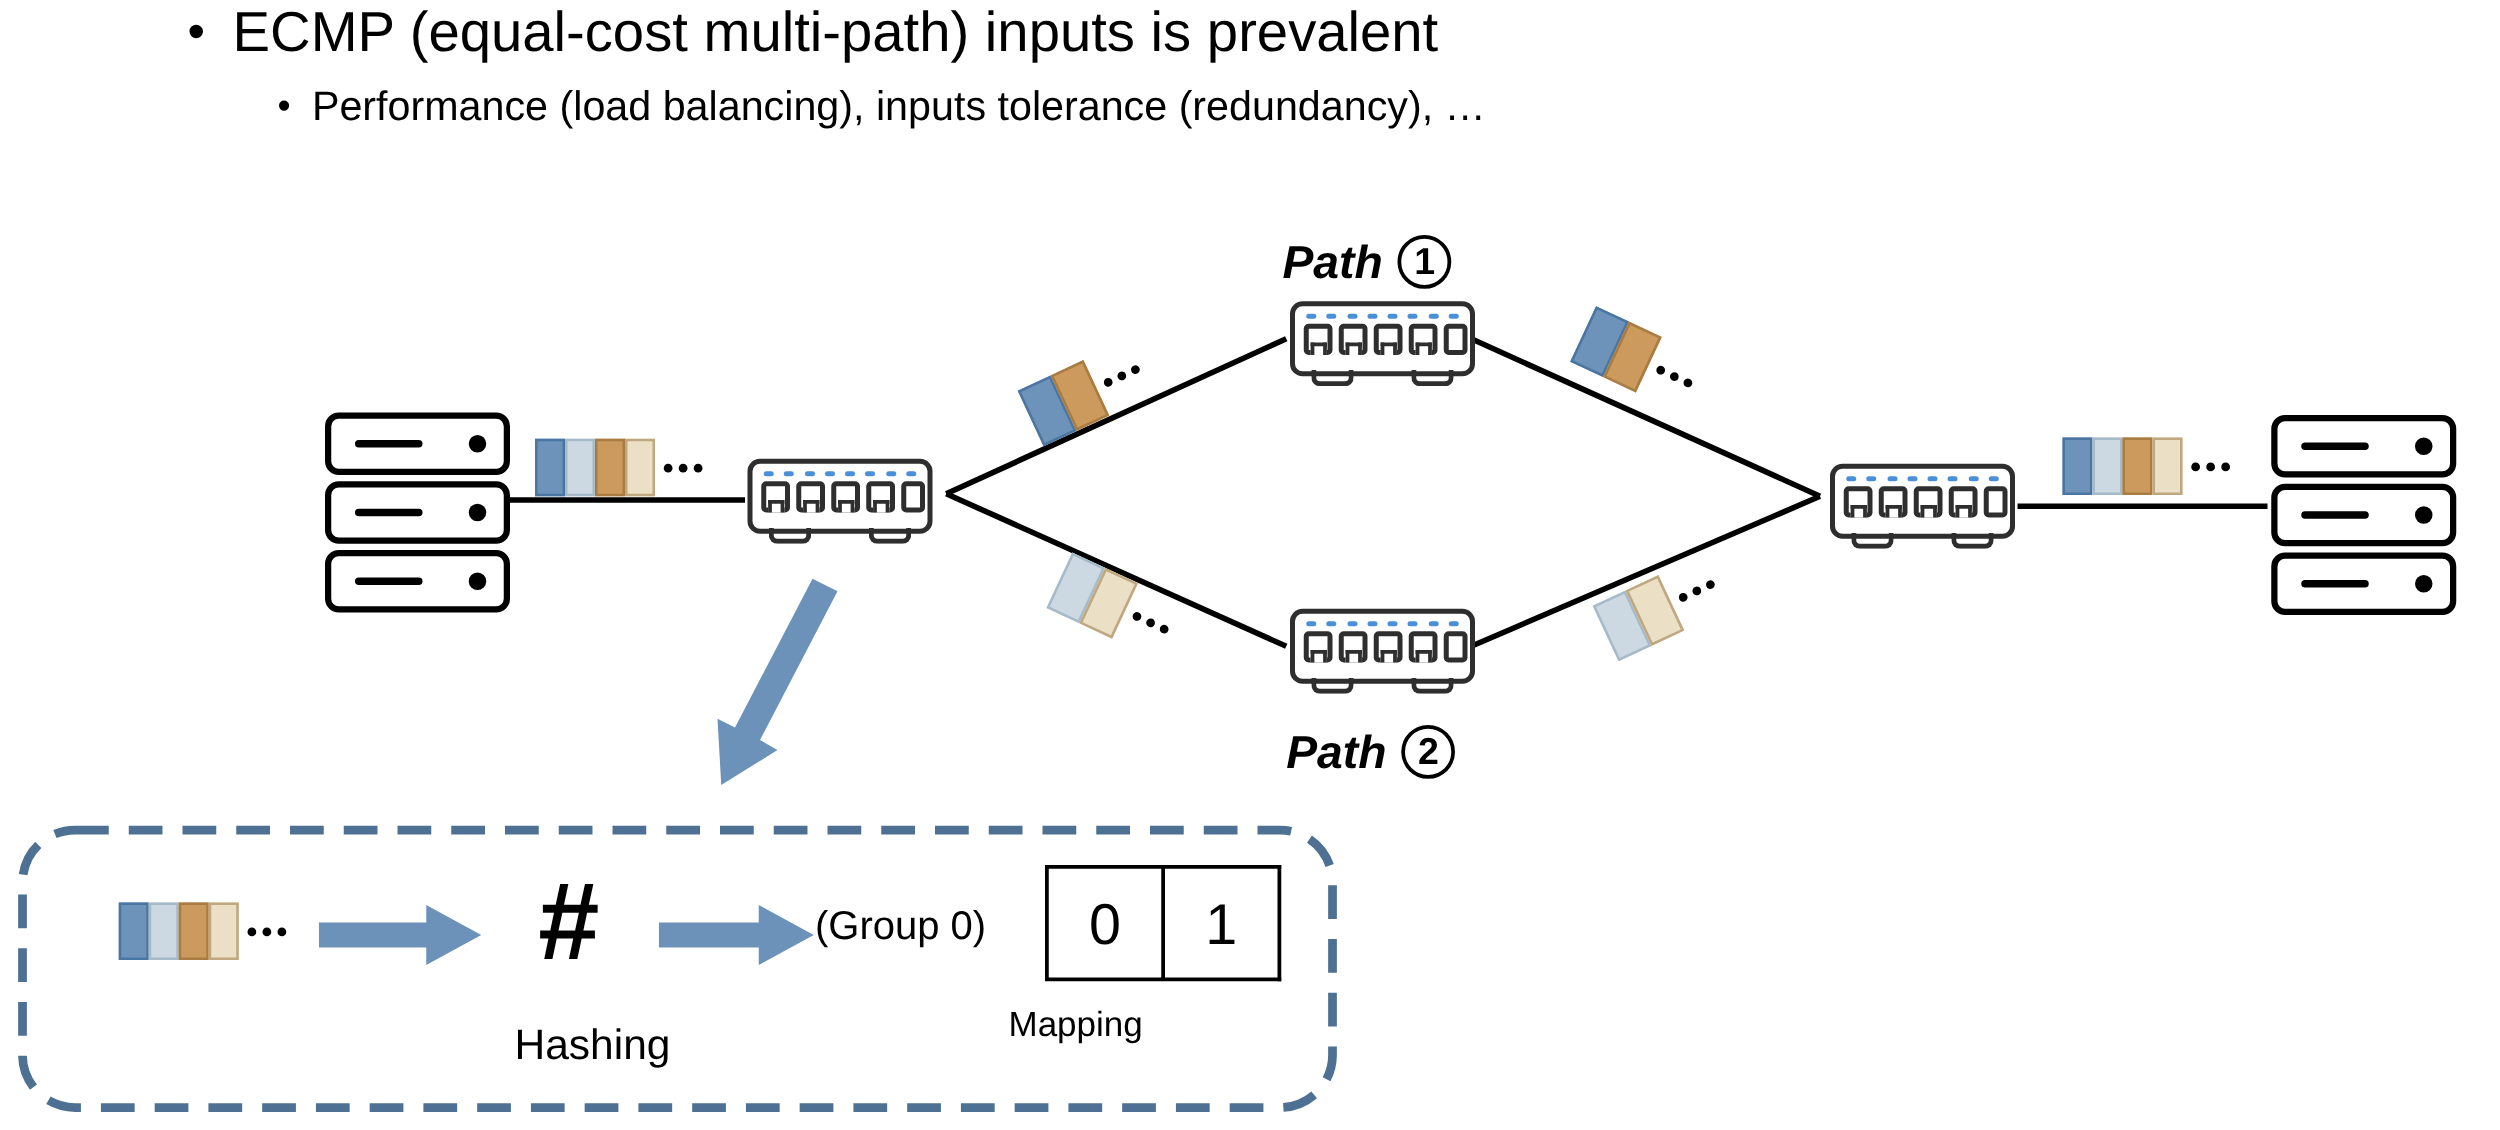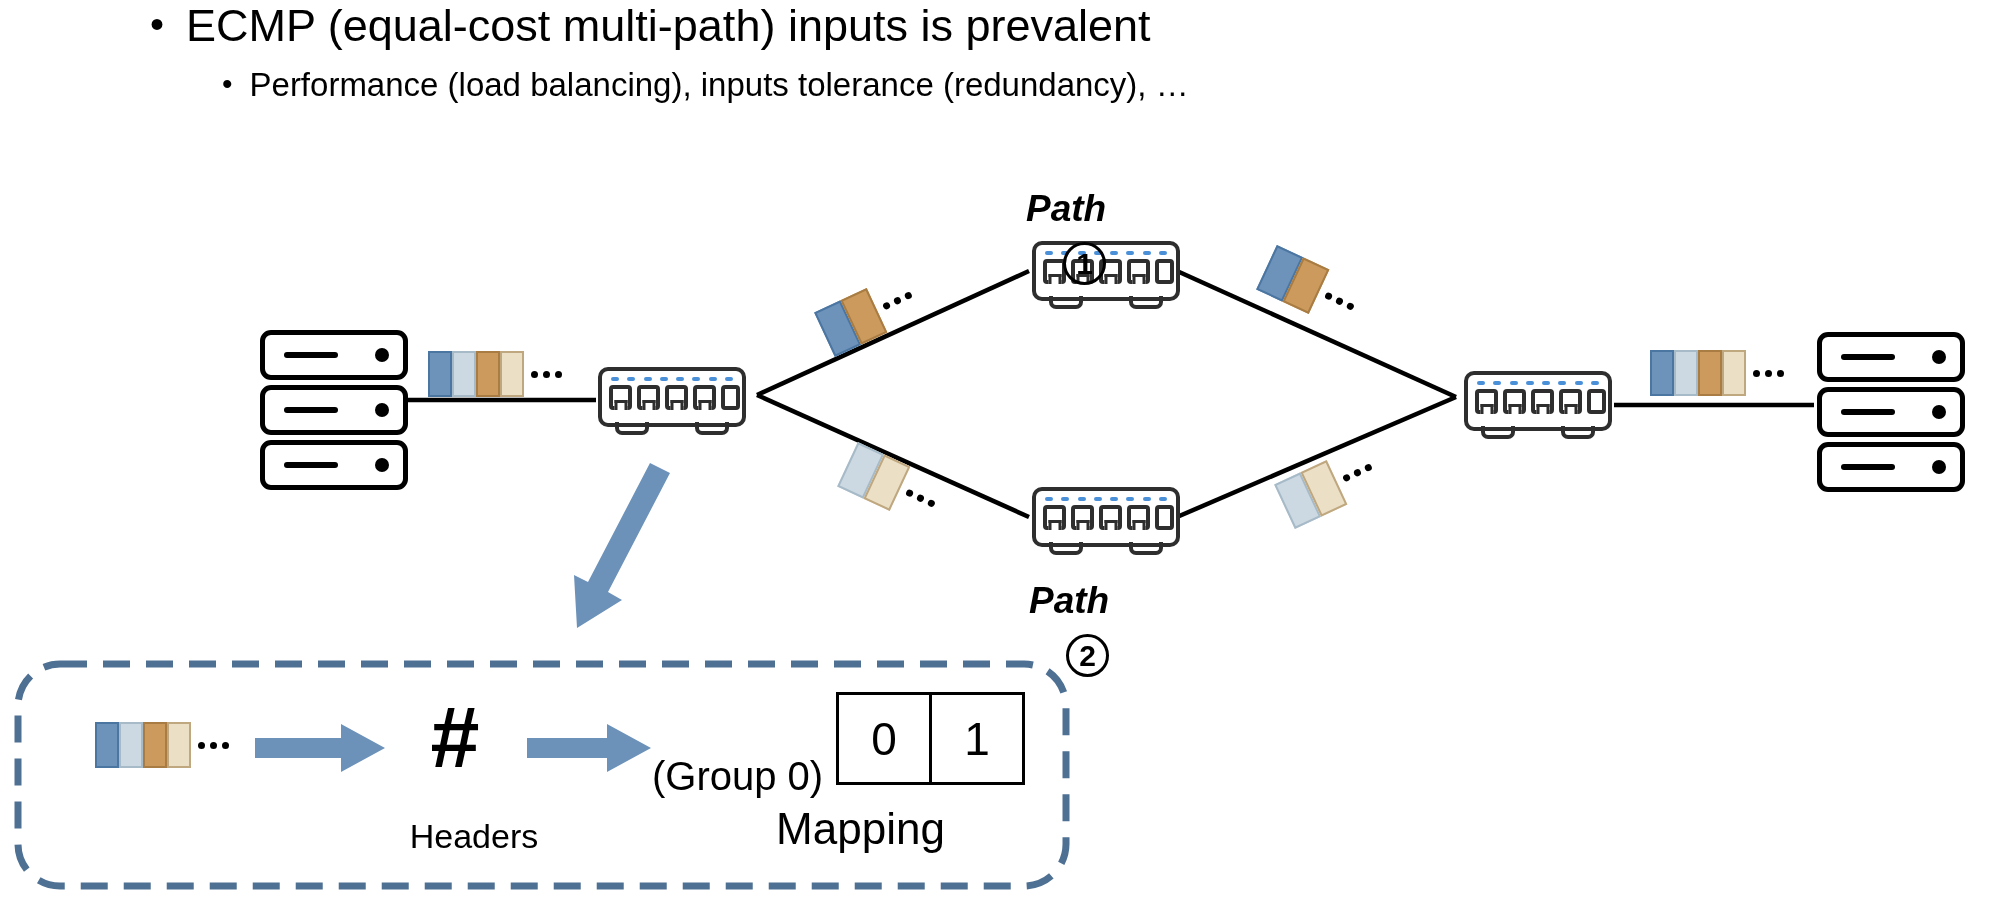--- a/index.html
+++ b/index.html
@@ -40,28 +40,28 @@
   .pk{width:20px;height:42px;border:2px solid;}
   .pk2{width:25px;height:45px;border:2px solid;}
   .c-blue{background:var(--packet-blue);border-color:#4c76a2;}
   .c-lblue{background:var(--packet-light-blue);border-color:#a7bac8;}
   .c-orange{background:var(--packet-orange);border-color:#a87c42;}
   .c-cream{background:var(--packet-cream);border-color:#bfa77f;}
   .dots{display:flex;gap:5px;margin-left:7px;}
   .dots i{display:block;width:7px;height:7px;border-radius:50%;background:#000;}
 
   
-  .path-label{position:absolute;display:flex;align-items:flex-end;gap:12px;font-size:37px;font-weight:600;font-style:italic;flex-direction:column;}
+  .path-label{position:absolute;display:flex;align-items:flex-end;gap:12px;font-size:37px;font-weight:600;font-style:italic;}
   .circle-num{display:flex;align-items:center;justify-content:center;width:37px;height:37px;border:3px solid #000;border-radius:50%;font-style:normal;font-weight:600;font-size:30px;}
 
   
   .hash-box{position:absolute;left:14px;top:660px;width:1056px;height:230px;}
   .cap{position:absolute;font-size:34px;text-align:center;line-height:1.13;}
   .hash-symbol{position:absolute;left:415px;top:693px;width:80px;text-align:center;font-size:88px;font-weight:700;line-height:1;}
-  .group-label{position:absolute;left:652px;top:754px;font-size:40px;}
+  .group-label{position:absolute;left:652px;top:722px;font-size:32px;}
   .map-table{position:absolute;left:836px;top:692px;display:flex;}
   .map-table .cell{width:90px;height:87px;border:3px solid #000;background:#fff;display:flex;align-items:center;justify-content:center;font-size:46px;}
   .map-table .cell + .cell{border-left:none;}
   .flow-arrow{position:absolute;}
 </style>
 </head>
 <body>
 
 <div class="slide">
 
@@ -326,27 +326,27 @@
         <i></i>
       </span>
   </div>
 
 
   <svg class="flow-arrow" style="left:255px;top:722px;" width="132" height="52">
     <polygon points="0,16 86,16 86,2 130,26 86,50 86,36 0,36" fill="var(--arrow-blue,#6c92ba)"></polygon>
   </svg>
 
   <div class="hash-symbol">#</div>
-  <div class="cap" style="left:384px;top:817px;width:180px;">Headers</div>
+  <div class="cap" style="left:384px;top:817px;width:180px;">Hashing</div>
 
   <svg class="flow-arrow" style="left:527px;top:722px;" width="126" height="52">
     <polygon points="0,16 80,16 80,2 124,26 80,50 80,36 0,36" fill="var(--arrow-blue,#6c92ba)"></polygon>
   </svg>
 
   <div class="group-label">(Group 0)</div>
 
   <div class="map-table">
     <span class="cell">0</span>
     <span class="cell">1</span>
   </div>
-  <div class="cap" style="left:768px;top:804px;width:185px;font-size:44px;">Mapping</div>
+  <div class="cap" style="left:768px;top:804px;width:185px;font-size:28px;">Mapping</div>
 
 </div>
 
 </body></html>

